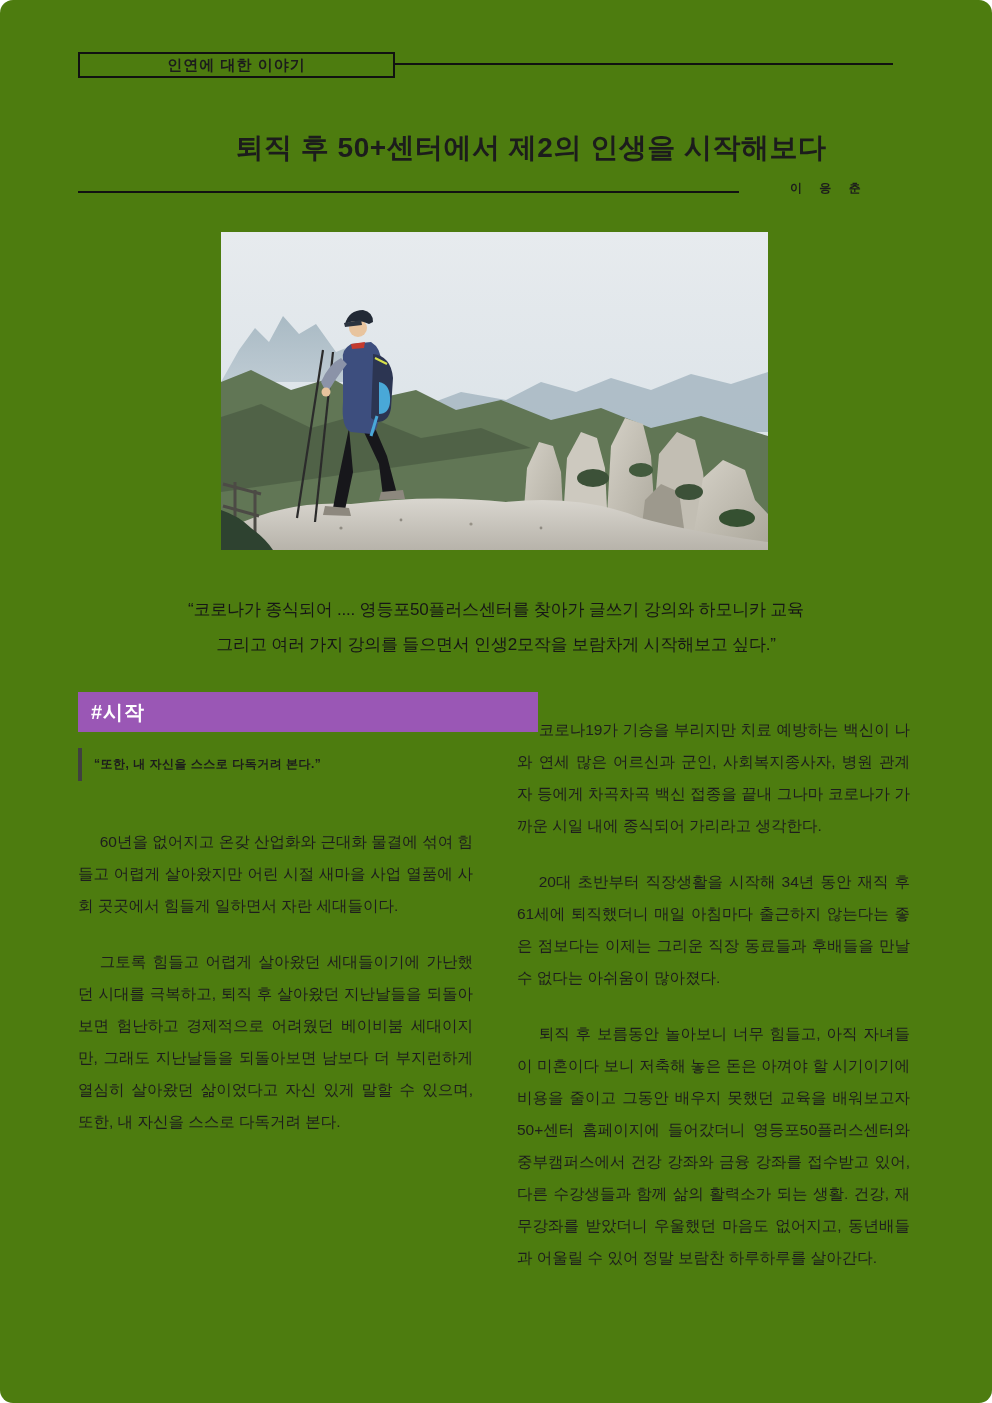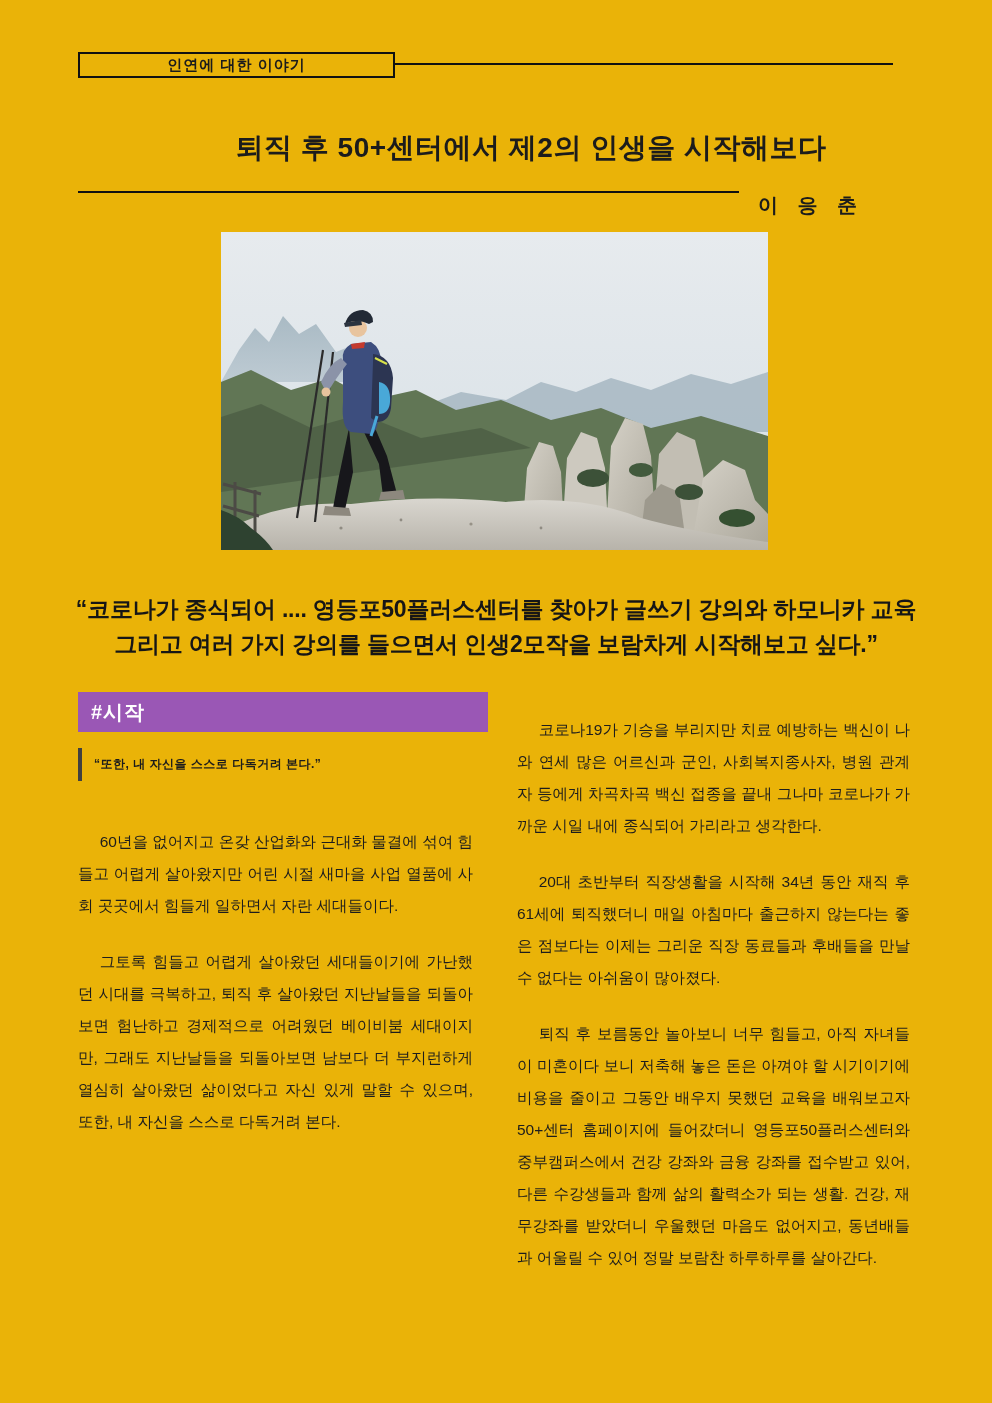--- a/index.html
+++ b/index.html
@@ -1,22 +1,23 @@
 <!DOCTYPE html>
 <html lang="ko"><head>
 <meta charset="utf-8">
 <style>
   html,body{margin:0;padding:0;background:#ffffff;}
   .page{
     position:relative;
     width:992px;height:1403px;
-    background:#eab308;
+    background:#4d7c0f;
     font-family:"Liberation Sans","DejaVu Sans",sans-serif;
     color:#1c1c1c;
     overflow:hidden;
+    border-radius:13px;
   }
   
   .kicker-box{
     position:absolute;left:78px;top:52px;width:317px;height:26px;
     border:2px solid #111;box-sizing:border-box;
     display:flex;align-items:center;justify-content:center;
     font-size:15px;font-weight:bold;letter-spacing:1px;
   }
   .kicker-rule{
     position:absolute;left:395px;top:63px;width:498px;height:2px;background:#111;
@@ -24,38 +25,38 @@
   .article-title{
     position:absolute;left:101px;top:110px;width:860px;
     font-size:28px;font-weight:bold;letter-spacing:.5px;
     white-space:nowrap;
     text-align:center;
   }
   .author-rule{
     position:absolute;left:78px;top:191px;width:661px;height:2px;background:#111;
   }
   .author-name{
-    position:absolute;left:758px;top:180px;
-    font-size:20px;font-weight:bold;letter-spacing:7px;white-space:nowrap;margin-top:12px;
+    position:absolute;left:790px;top:180px;
+    font-size:12px;font-weight:bold;letter-spacing:7px;white-space:nowrap;
   }
   
   .photo-wrap{
     position:absolute;left:221px;top:232px;width:547px;height:318px;
     background:#dfe6ea;overflow:hidden;
   }
   .photo-wrap svg{display:block;width:100%;height:100%;}
   
   .pull-quote{
     position:absolute;left:60px;top:592px;width:872px;
-    text-align:center;font-size:23px;font-weight:bold;line-height:35px;
+    text-align:center;font-size:17px;font-weight:normal;line-height:35px;
     letter-spacing:-.2px;color:#161616;
   }
   
   .section-banner{
-    position:absolute;left:78px;top:692px;width:410px;height:40px;
+    position:absolute;left:78px;top:692px;width:460px;height:40px;
     display:flex;align-items:center;
     padding-left:13px;box-sizing:border-box;
     color:#ffffff;font-size:20px;font-weight:bold;letter-spacing:1px;
   }
   
   .sub-quote{
     position:absolute;left:78px;top:748px;width:410px;
     border-left:4px solid #404040;
     padding:8px 0 8px 12px;box-sizing:border-box;
     font-size:12px;font-weight:bold;letter-spacing:.5px;

